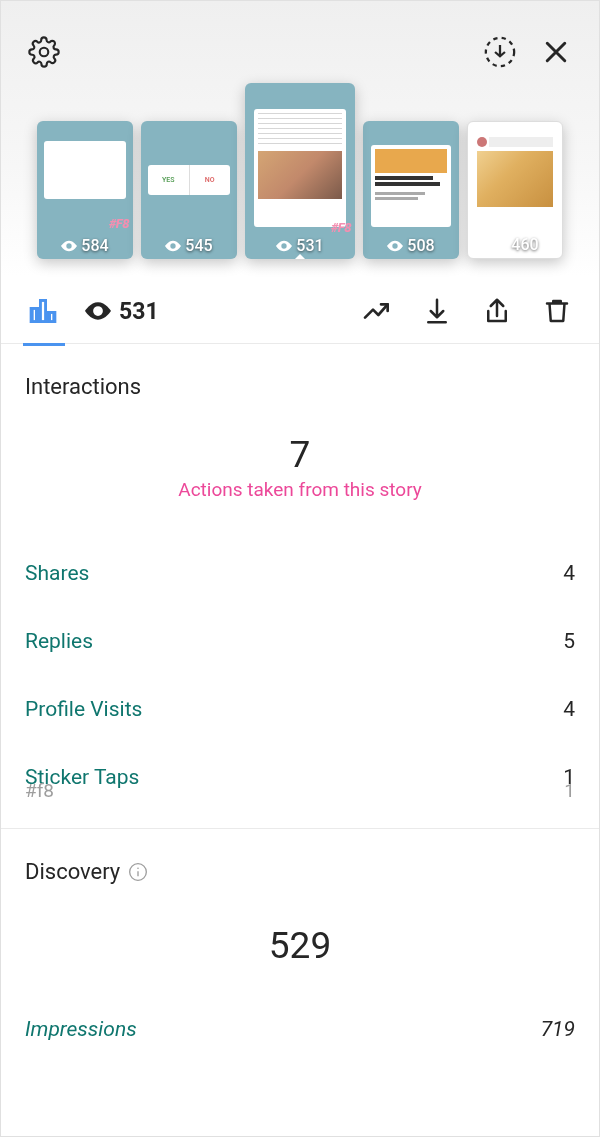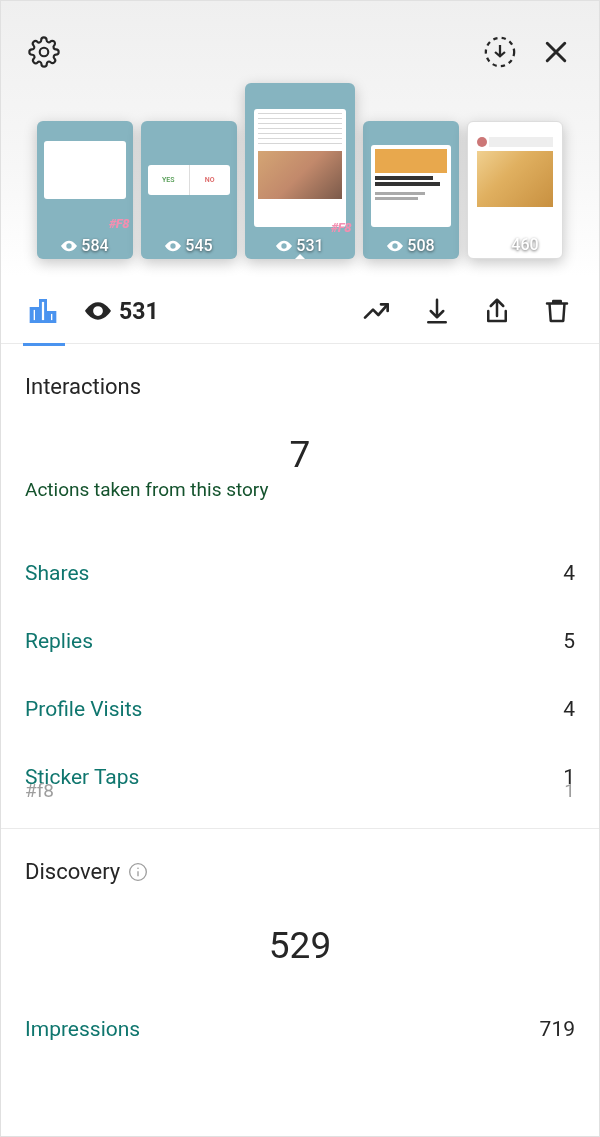--- a/index.html
+++ b/index.html
@@ -201,22 +201,22 @@
       align-items: center;
       gap: 8px;
     }
     .big-number {
       text-align: center;
       font-size: 37px;
       font-weight: 400;
       margin-top: 34px;
     }
     .sub-caption {
-      text-align: left;
-      color: #14532d;
+      text-align: center;
+      color: #ec4899;
       font-size: 19px;
       margin-top: 2px;
     }
     .metrics {
       margin-top: 38px;
     }
     .metric-row {
       display: flex;
       justify-content: space-between;
       font-size: 21px;
@@ -228,21 +228,21 @@
       display: flex;
       justify-content: space-between;
       font-size: 19px;
       color: #9e9e9e;
       margin-top: -20px;
       padding-bottom: 6px;
     }
 
     .section.discovery { border-bottom: none; }
     .discovery .big-number { margin-top: 40px; }
-    .discovery .metric-row { padding-bottom: 2px; }
+    .discovery .metric-row { padding-bottom: 2px; font-style: italic; }
 
     .info-circle {
       width: 20px;
       height: 20px;
       display: inline-flex;
       align-items: center;
       justify-content: center;
     }
 
     svg { display: block; }

